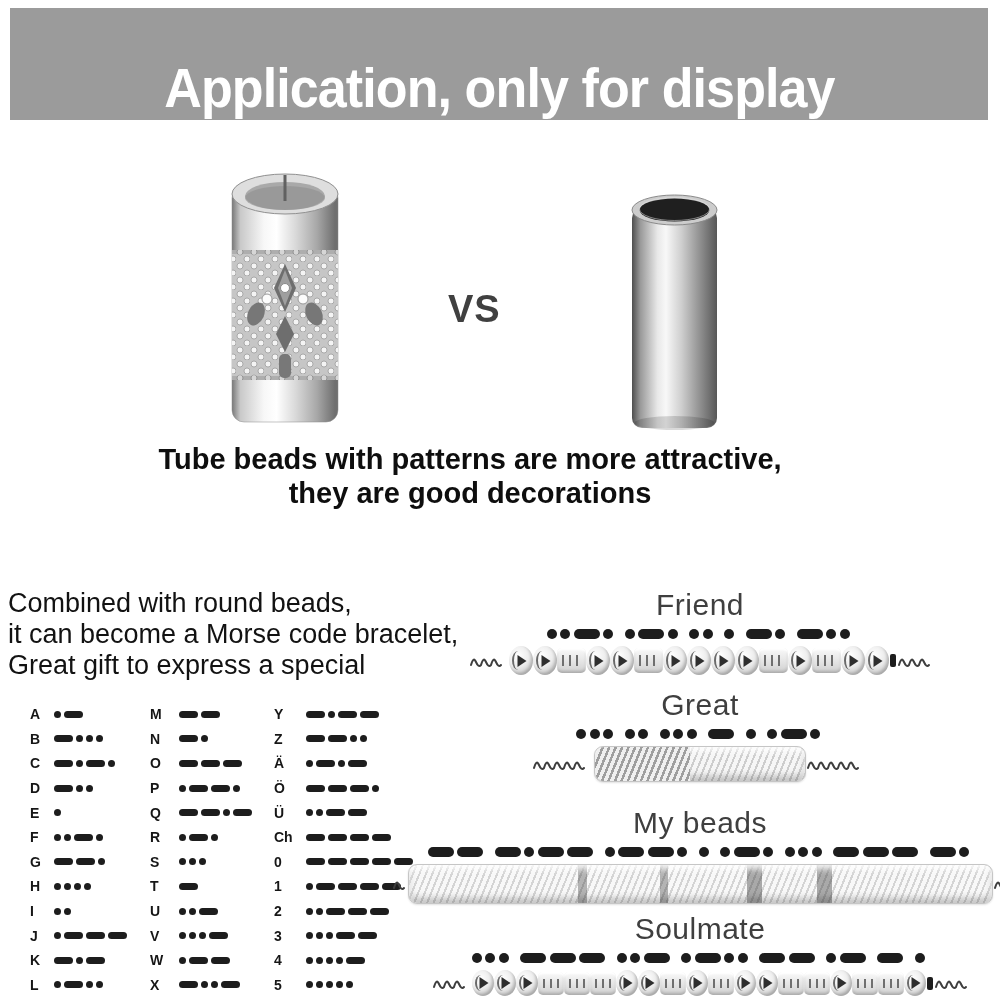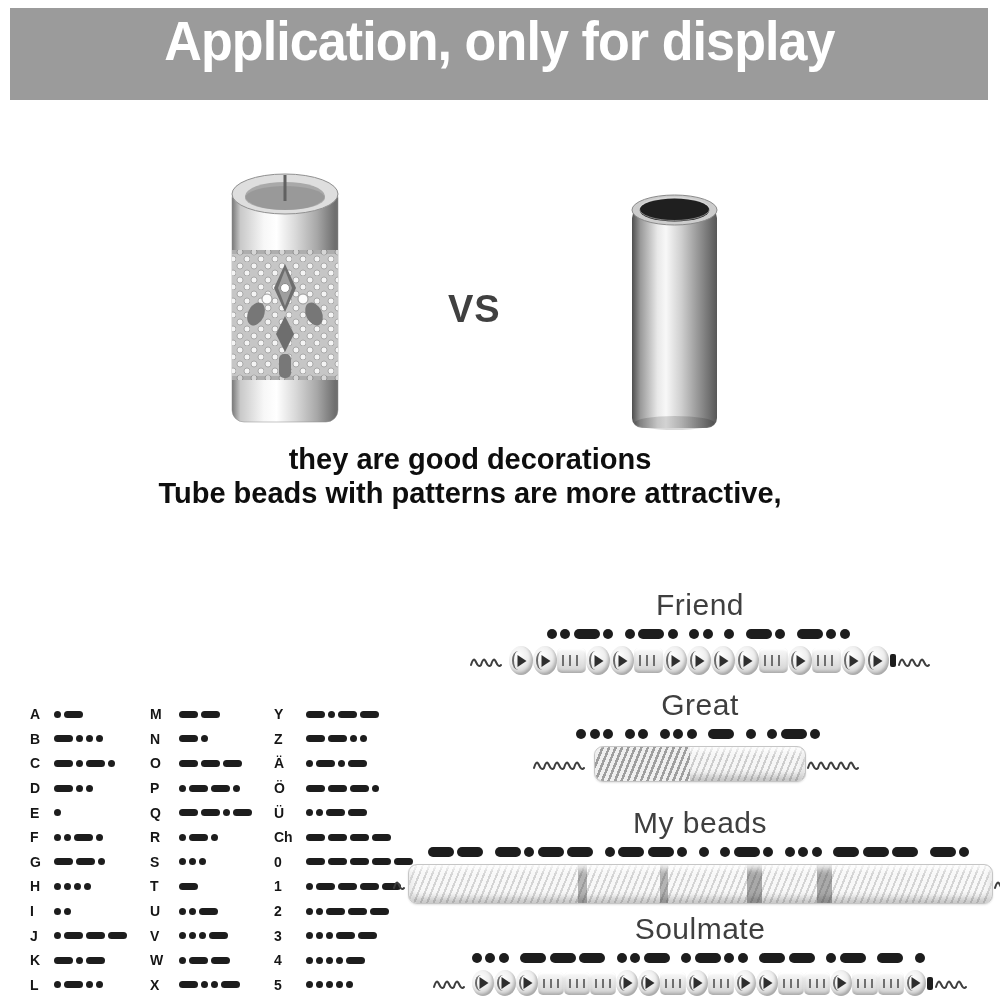--- a/index.html
+++ b/index.html
@@ -5,22 +5,22 @@
   :root{
     --banner-bg:#9b9b9b; --banner-text:#ffffff; --body-text:#121212;
     --morse-mark:#1d1d1d; --label-text:#3f3f3f; --bead-silver:#d6d6d6;
   }
   *{margin:0;padding:0;box-sizing:border-box;}
   html,body{background:#ffffff;}
   .page{position:relative;width:1000px;height:1000px;background:#fff;overflow:hidden;
         font-family:"Liberation Sans",sans-serif;color:var(--body-text);}
 
   
-  .banner{position:absolute;left:10px;top:8px;width:978px;height:92px;
-          background:var(--banner-bg);display:flex;align-items:flex-start;justify-content:center;}
+  .banner{position:absolute;left:10px;top:8px;width:978px;height:112px;
+          background:var(--banner-bg);display:flex;align-items:flex-end;justify-content:center;}
   .banner span{color:var(--banner-text);font-weight:bold;font-size:56px;letter-spacing:-1px;
                transform:scaleX(.93);white-space:nowrap;}
 
   
   .tube-patterned{position:absolute;left:222px;top:164px;}
   .tube-plain{position:absolute;left:627px;top:192px;}
   .vs{position:absolute;left:448px;top:288px;font-size:38px;font-weight:bold;color:#404040;letter-spacing:1px;}
   .caption{position:absolute;left:0;top:443px;width:940px;text-align:center;
            font-size:29px;font-weight:bold;line-height:1.16;color:#0e0e0e;}
 
@@ -141,24 +141,29 @@
       </linearGradient>
     </defs>
     <rect x="5" y="16" width="85" height="220" rx="10" fill="url(#g3)"></rect>
     <ellipse cx="47.5" cy="18" rx="42.5" ry="15" fill="#cccccc" stroke="#8a8a8a"></ellipse>
     <ellipse cx="47.5" cy="18" rx="35" ry="11.5" fill="#1f1f1f"></ellipse>
     <ellipse cx="47.5" cy="17" rx="35" ry="11.5" fill="none" stroke="#e8e8e8" opacity=".5"></ellipse>
     <ellipse cx="47.5" cy="231" rx="40" ry="7" fill="rgba(0,0,0,.15)"></ellipse>
   </svg>
 
   <div class="caption">
+    <div>Tube beads with patterns are more attractive,</div>
     <div>they are good decorations</div>
-    <div>Tube beads with patterns are more attractive,</div>
   </div>
 
+  <section class="intro">
+    <div>Combined with round beads,</div>
+    <div>it can become a Morse code bracelet,</div>
+    <div>Great gift to express a special</div>
+  </section>
 
   <section class="morse-chart">
       <div class="chart-col c1">
         <div class="chart-row">
           <span class="chart-letter">A</span>
           <span class="chart-code">
             <i class="cdot"></i>
             <i class="cdash"></i>
           </span>
         </div>

